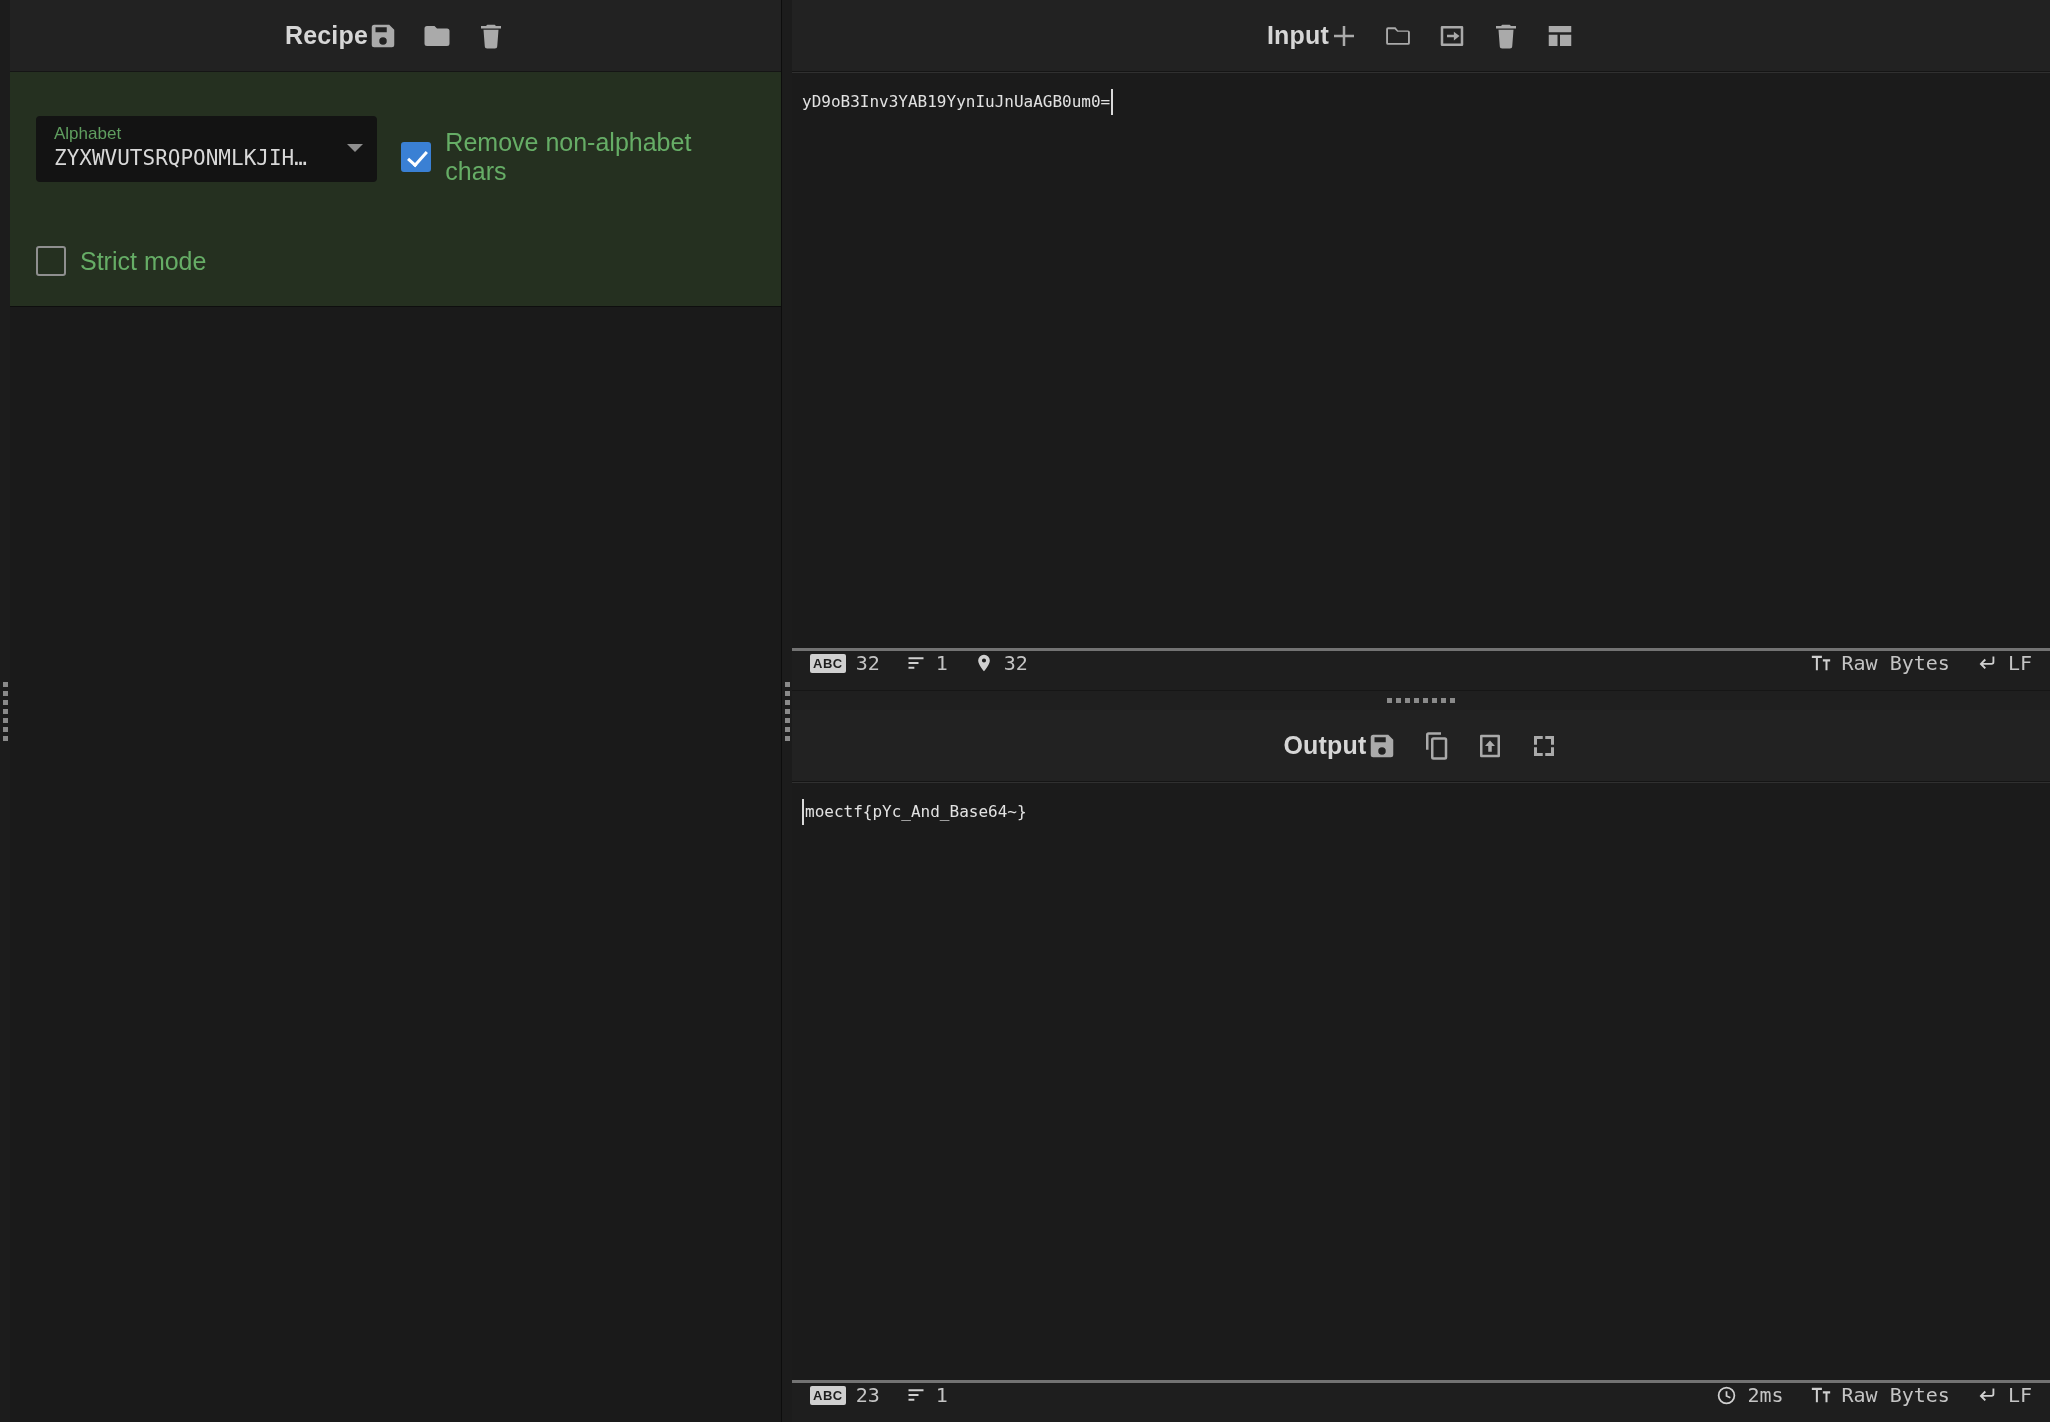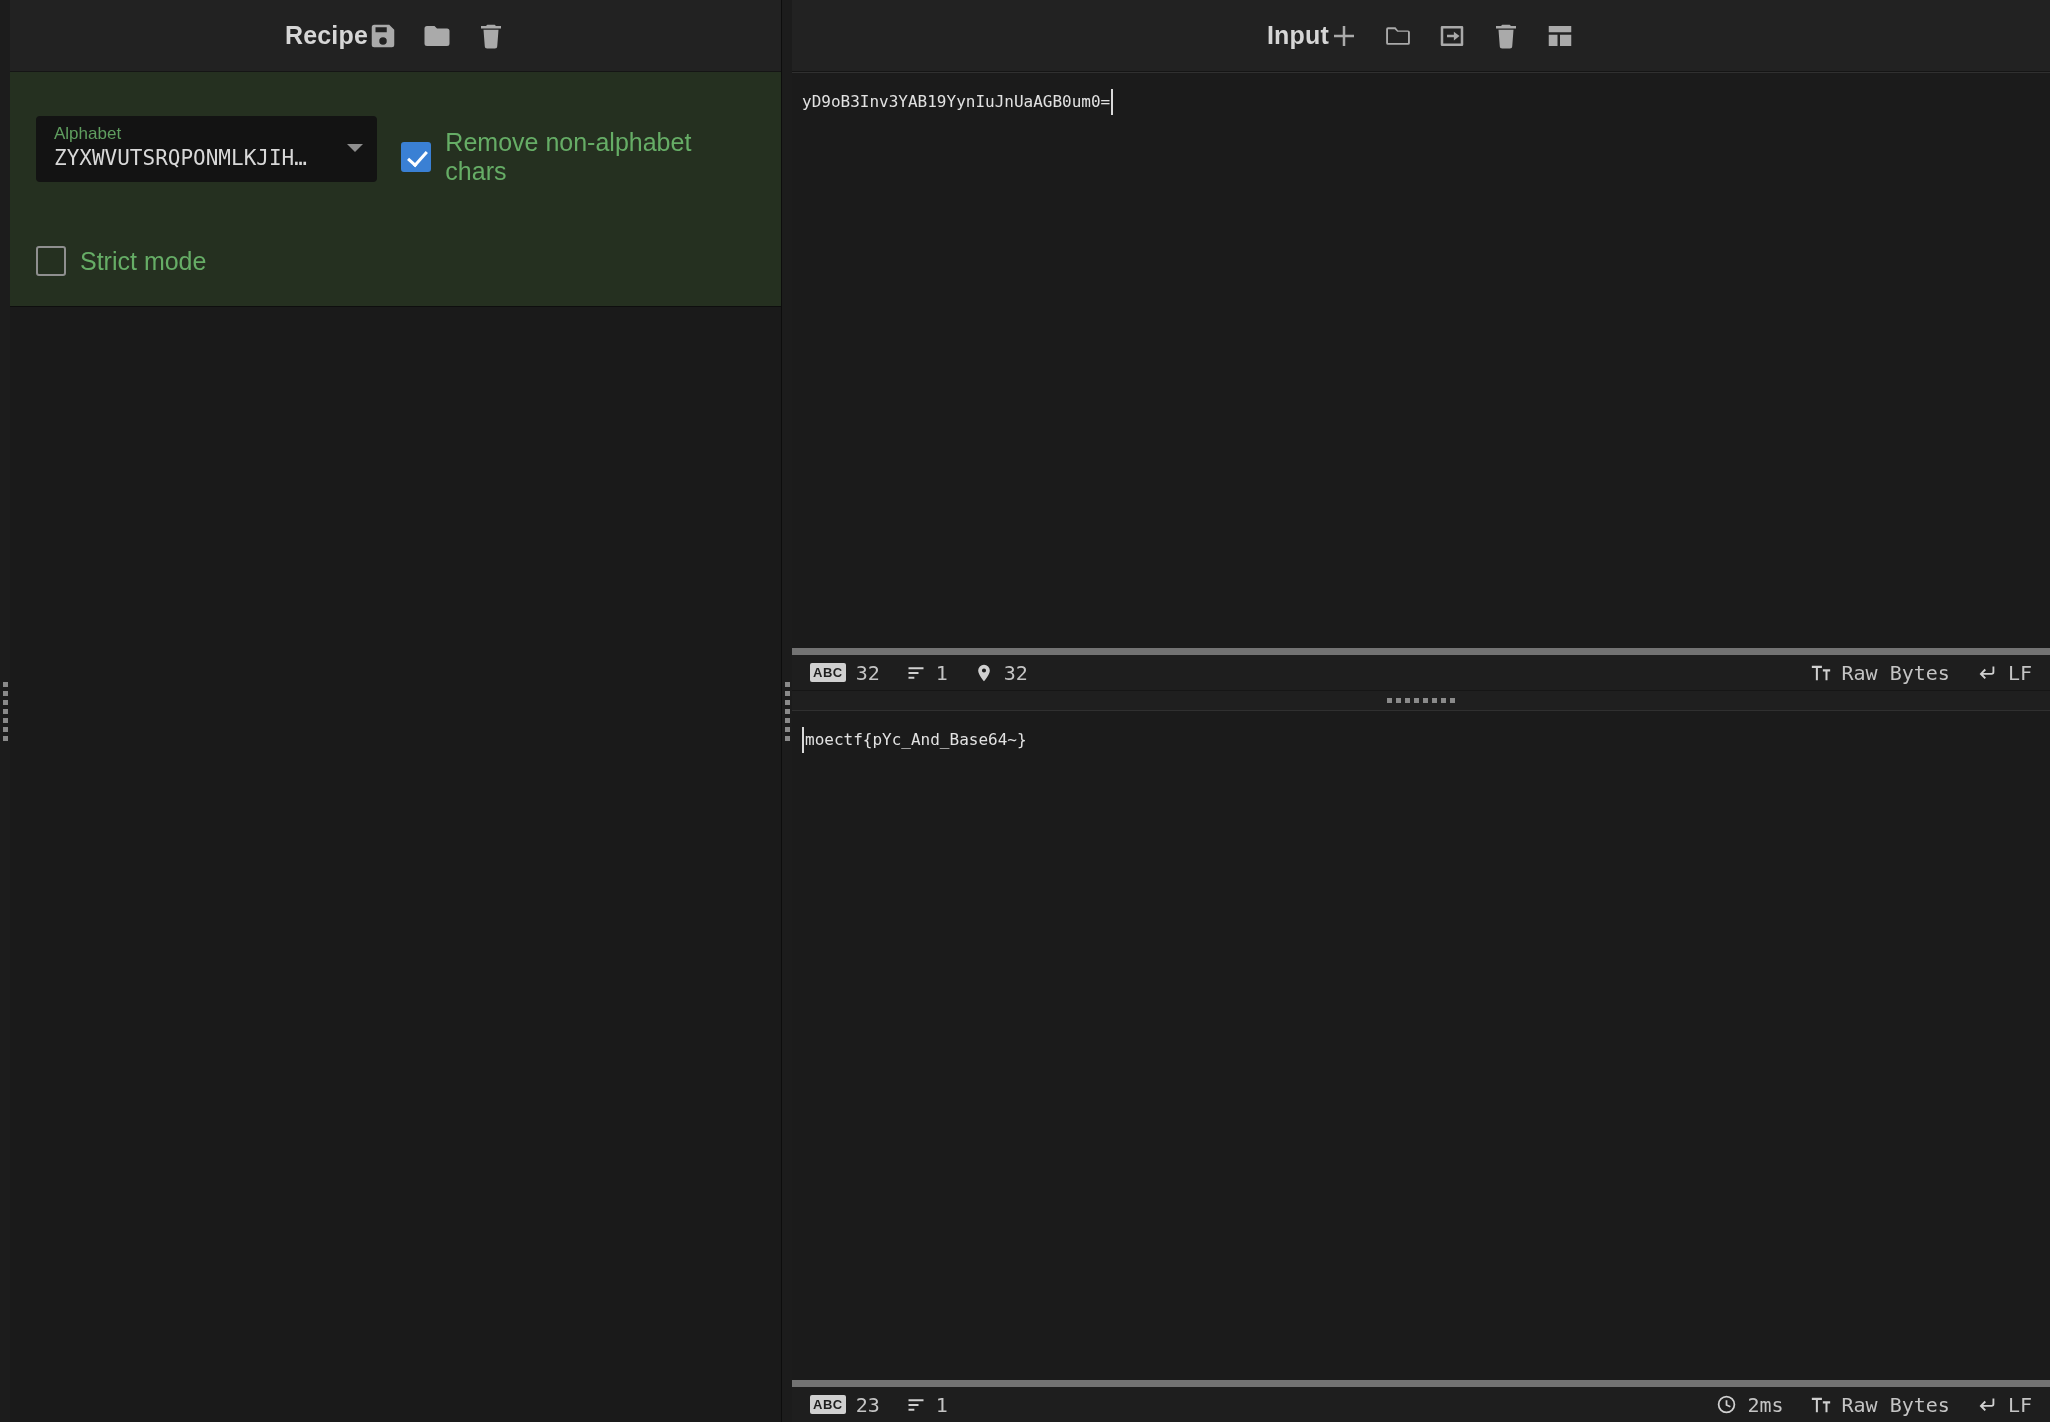--- a/index.html
+++ b/index.html
@@ -143,22 +143,22 @@
     display: flex; align-items: center;
   }
   .caret-bar {
     display: inline-block; width: 2px; height: 26px;
     background: #d9d9d9; margin-left: 1px;
   }
   .caret-bar.lead { margin-left: 0; margin-right: 1px; }
 
   .statusbar {
     height: 42px; background: #1e1e1e;
-    border-top: 7px solid #737373;
-    display: flex; align-items: center;
+    border-top: 3px solid #737373;
+    display: flex; align-items: flex-start;
     padding: 0 18px 0 18px;
     color: #c4c4c4; font-size: 20px;
     font-family: "DejaVu Sans Mono", monospace;
     justify-content: space-between;
   }
   .sb-group { display: flex; align-items: center; gap: 26px; }
   .sb-item { display: flex; align-items: center; gap: 10px; cursor: pointer; }
   .sb-item svg { display: block; fill: #d0d0d0; }
   .sb-badge {
     font-size: 13px; font-weight: bold; letter-spacing: .5px;
@@ -327,20 +327,45 @@
           <i></i>
           <i></i>
           <i></i>
           <i></i>
           <i></i>
           <i></i>
       </span>
     </div>
 
     <div class="io-pane output-pane">
+      <div class="pane-title">
+        <span class="ttl">Output</span>
+        <span class="title-icons">
+          <span class="ticon">
+            <svg viewBox="0 0 24 24">
+                <path d="M17 3H5a2 2 0 0 0-2 2v14a2 2 0 0 0 2 2h14a2 2 0 0 0 2-2V7l-4-4zm-5 16a3 3 0 1 1 0-6 3 3 0 0 1 0 6zm3-10H6V5h9v4z"></path>
+              </svg>
+          </span>
+          <span class="ticon">
+            <svg viewBox="0 0 24 24">
+                <path d="M16 1H6a2 2 0 0 0-2 2v12h2V3h10V1zm3 4H10a2 2 0 0 0-2 2v14a2 2 0 0 0 2 2h9a2 2 0 0 0 2-2V7a2 2 0 0 0-2-2zm0 16h-9V7h9v14z"></path>
+              </svg>
+          </span>
+          <span class="ticon">
+            <svg viewBox="0 0 24 24">
+                <path d="M5 3h14a1 1 0 0 1 1 1v16a1 1 0 0 1-1 1H5a1 1 0 0 1-1-1V4a1 1 0 0 1 1-1zm1 2v14h12V5H6zm6 2.5l4 4.5h-2.6v4.5h-2.8V12H8l4-4.5z"></path>
+              </svg>
+          </span>
+          <span class="ticon">
+            <svg viewBox="0 0 24 24">
+                <path d="M4 4h7v2.4H6.4V11H4V4zm9 0h7v7h-2.4V6.4H13V4zM4 13h2.4v4.6H11V20H4v-7zm13.6 0H20v7h-7v-2.4h4.6V13z"></path>
+              </svg>
+          </span>
+        </span>
+      </div>
 
       <div class="editor">
         <div class="editor-line">
           <span class="caret-bar lead"></span><span>moectf{pYc_And_Base64~}</span>
         </div>
       </div>
 
       <div class="statusbar">
         <span class="sb-group">
           <span class="sb-item">

